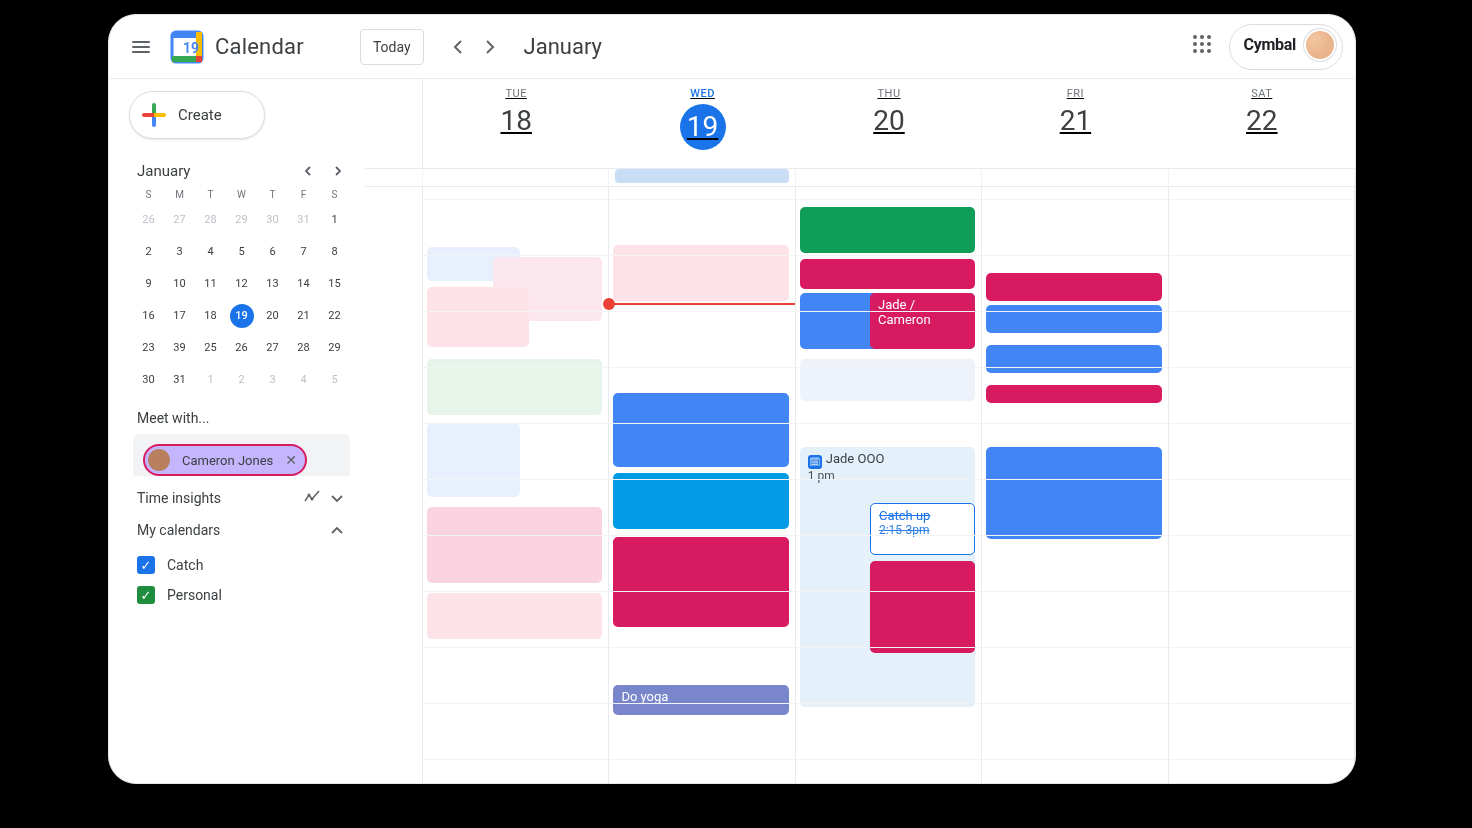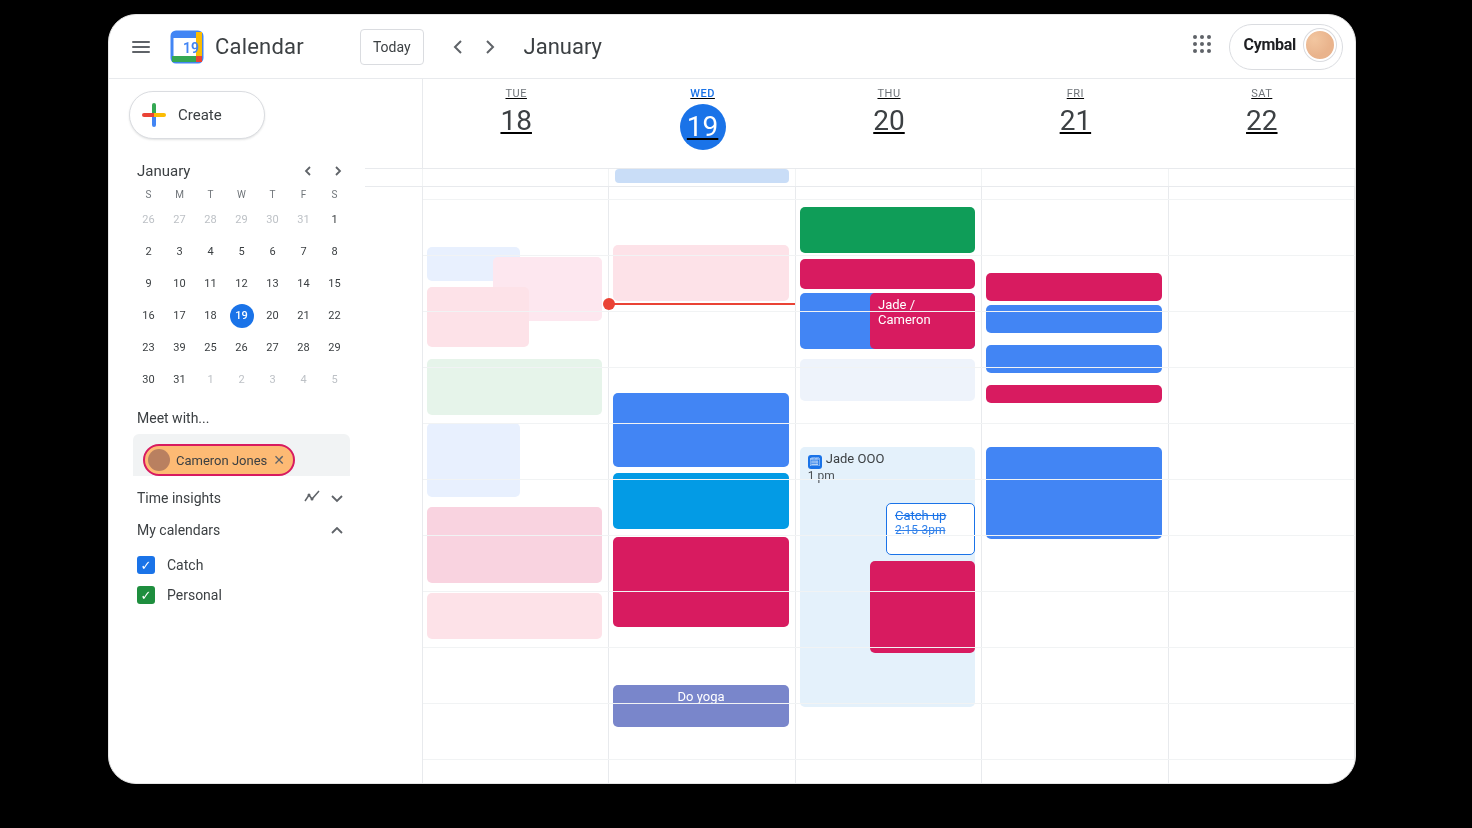--- a/index.html
+++ b/index.html
@@ -43,21 +43,21 @@
   .mini-head .arrows div { width:24px; height:24px; display:flex; align-items:center; justify-content:center; cursor:pointer; }
 
   .mini-grid { display:grid; grid-template-columns:repeat(7,1fr); text-align:center; font-size:11px; color:#70757a; margin:0 4px; row-gap:8px; }
   .mini-grid .dow { font-size:10px; color:#70757a; }
   .mini-grid .d { width:24px; height:24px; margin:0 auto; line-height:24px; border-radius:50%; color:#3c4043; cursor:pointer; font-size:11px; }
   .mini-grid .d.other { color:#bdc1c6; }
   .mini-grid .d.today { background:#1a73e8; color:#fff; font-weight:500; }
 
   .section-title { font-size:14px; color:#3c4043; margin:18px 8px 8px; }
   .meet-box { margin:0 4px; background:#f1f3f4; border-radius:6px 6px 0 0; padding:10px 10px 0; }
-  .chip { display:inline-flex; align-items:center; gap:6px; border:2px solid #d81b60; border-radius:18px; padding:3px 8px 3px 3px; background:#fdba74; font-size:13px; color:#3c4043; }
+  .chip { display:inline-flex; align-items:center; gap:12px; border:2px solid #d81b60; border-radius:18px; padding:3px 8px 3px 3px; background:#c4b5fd; font-size:13px; color:#3c4043; }
   .chip .cavatar { width:22px; height:22px; border-radius:50%; background:#b98060; }
   .chip .x { color:#5f6368; cursor:pointer; font-size:14px; }
   .search-people { width:100%; margin-top:10px; border:none; border-bottom:2px solid #1a73e8; background:transparent; font-size:15px; color:#3c4043; padding:6px 2px; outline:none; }
   .search-people::placeholder { color:#5f6368; }
 
   .row-item { display:flex; margin:14px 8px 0; font-size:14px; color:#3c4043; }
   .row-item .spacer { margin-left:auto; display:flex; gap:8px; color:#5f6368; }
   .chev { width:18px; height:18px; display:flex; align-items:center; justify-content:center; }
 
   .cal-list { margin:10px 8px 0; }
@@ -320,31 +320,31 @@
             <div class="ev" style="top: 172px; height: 56px; background: rgb(230, 244, 234);"></div>
             <div class="ev" style="top: 236px; height: 74px; background: rgb(232, 240, 254); right: auto; width: 50%;"></div>
             <div class="ev" style="top: 320px; height: 76px; background: rgb(249, 211, 224);"></div>
             <div class="ev" style="top: 406px; height: 46px; background: rgb(253, 226, 232);"></div>
           </div>
         <div class="col" id="col-wed">
             <div class="ev" style="top: 58px; height: 56px; background: rgb(253, 226, 232);"></div>
             <div class="ev" style="top: 206px; height: 74px; background: rgb(66, 133, 244);"></div>
             <div class="ev" style="top: 286px; height: 56px; background: rgb(3, 155, 229);"></div>
             <div class="ev" style="top: 350px; height: 90px; background: rgb(216, 27, 96);"></div>
-            <div class="ev" style="top: 498px; height: 42px; background: rgb(121, 134, 203); text-align: center;"><span class="t1">Do yoga</span></div>
+            <div class="ev" style="top: 498px; height: 30px; background: rgb(121, 134, 203);"><span class="t1">Do yoga</span></div>
             <div class="now-line" style="top: 116px;"></div>
           </div>
         <div class="col" id="col-thu">
             <div class="ev" style="top: 20px; height: 46px; background: rgb(15, 157, 88);"></div>
             <div class="ev" style="top: 72px; height: 30px; background: rgb(216, 27, 96);"></div>
             <div class="ev" style="top: 106px; height: 56px; background: rgb(66, 133, 244);"></div>
             <div class="ev" style="top: 106px; height: 56px; background: rgb(216, 27, 96); left: 40%; right: 6px;"><span class="t1">Jade / Cameron</span></div>
             <div class="ev" style="top: 172px; height: 42px; background: rgb(238, 243, 251);"></div>
             <div class="ev light" style="top: 260px; height: 260px; background: rgb(228, 241, 251);"><span class="busy-icon">🗓</span><span class="t1">Jade OOO</span><div class="t2">1 pm</div></div>
-            <div class="ev declined" style="top: 316px; height: 52px; left: 40%; right: 6px; margin-left: 16px;"><span class="t1">Catch up</span><div class="t2">2:15-3pm</div></div>
+            <div class="ev declined" style="top: 316px; height: 52px; left: 40%; right: 6px;"><span class="t1">Catch up</span><div class="t2">2:15-3pm</div></div>
             <div class="ev" style="top: 374px; height: 92px; background: rgb(216, 27, 96); left: 40%; right: 6px;"></div>
           </div>
         <div class="col" id="col-fri">
             <div class="ev" style="top: 86px; height: 28px; background: rgb(216, 27, 96);"></div>
             <div class="ev" style="top: 118px; height: 28px; background: rgb(66, 133, 244);"></div>
             <div class="ev" style="top: 158px; height: 28px; background: rgb(66, 133, 244);"></div>
             <div class="ev" style="top: 198px; height: 18px; background: rgb(216, 27, 96);"></div>
             <div class="ev" style="top: 260px; height: 92px; background: rgb(66, 133, 244);"></div>
           </div>
         <div class="col" id="col-sat"></div>

